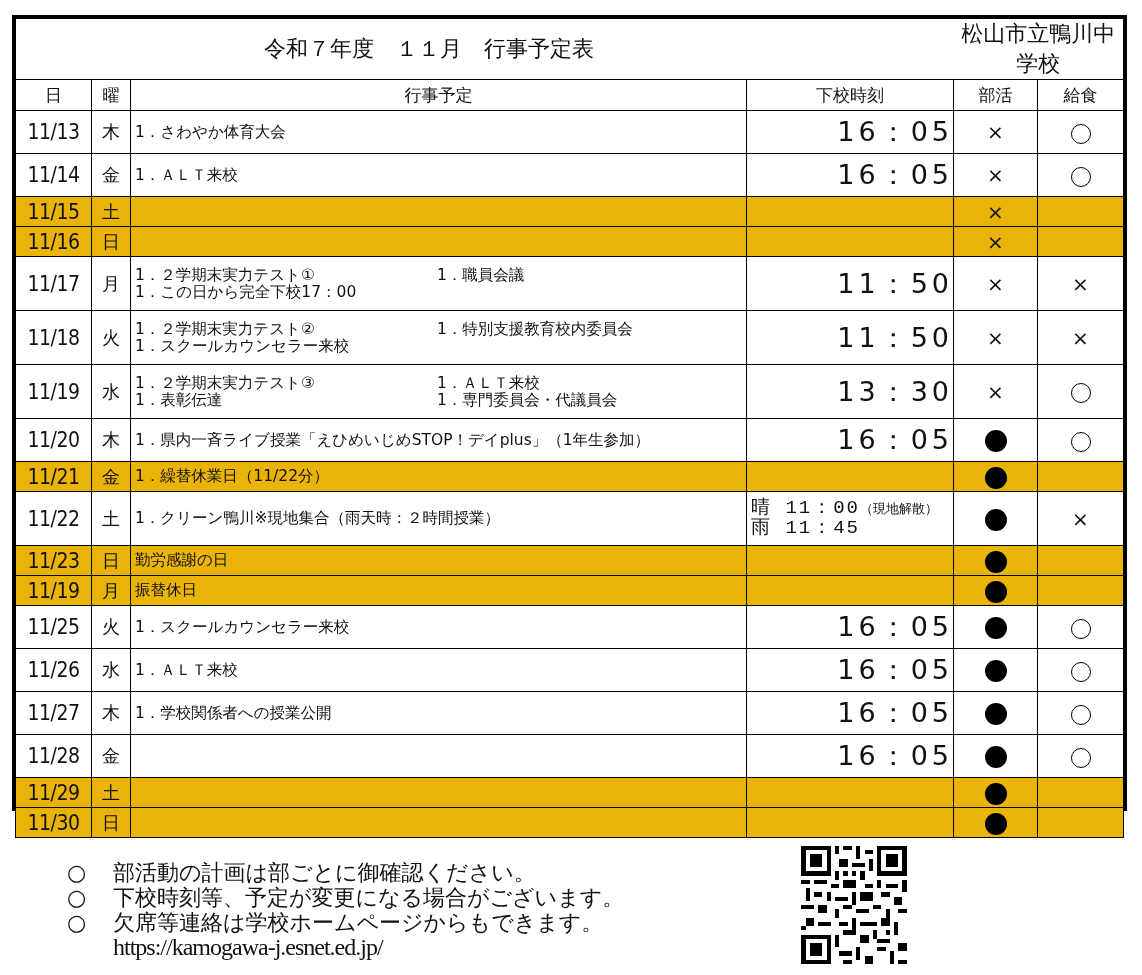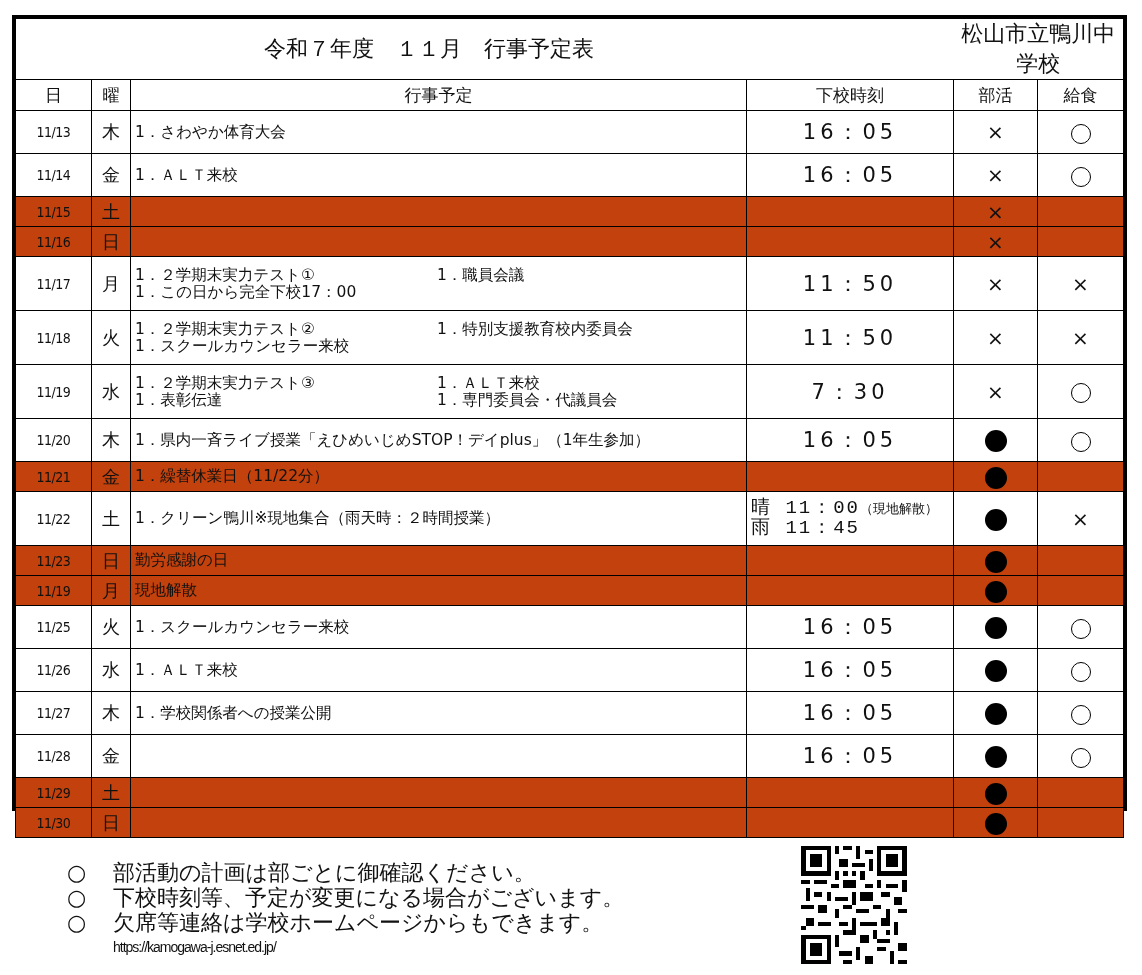--- a/index.html
+++ b/index.html
@@ -5,40 +5,40 @@
   html, body { margin: 0; padding: 0; background: #ffffff; }
   body { width: 1142px; height: 975px; position: relative; font-family: "DejaVu Sans", "Liberation Sans", sans-serif; color: #111; }
   .sheet { position: absolute; left: 12px; top: 15px; width: 1115px; height: 796px; border: 3px solid #000; box-sizing: border-box; }
   table.sched { border-collapse: collapse; width: 100%; table-layout: fixed; }
   table.sched td, table.sched th { border: 1px solid #000; padding: 0; font-weight: normal; }
   .title-row td { height: 31px; border-bottom: 2px solid #000; font-size: 22px; }
   .title-cell { text-align: left; padding-left: 248px !important; border-right: none !important; }
   .school-cell { text-align: center; border-left: none !important; font-size: 19px; }
   .hdr th { height: 30px; font-size: 17px; font-weight: bold; text-align: center; }
   .c-date { width: 76px; } .c-dow { width: 39px; } .c-event { width: 616px; } .c-time { width: 207px; } .c-club { width: 84px; } .c-lunch { width: auto; }
-  td.date { text-align: center; font-size: 14px; font-family: "Liberation Sans Narrow", "DejaVu Sans Condensed", "Liberation Sans", sans-serif; letter-spacing: -0.5px; }
+  td.date { text-align: center; font-size: 21px; font-family: "Liberation Sans Narrow", "DejaVu Sans Condensed", "Liberation Sans", sans-serif; letter-spacing: -0.5px; }
   td.dow { text-align: center; font-size: 18px; }
   td.event { font-size: 15.5px; padding-left: 4px !important; line-height: 17px; vertical-align: middle; margin-top: 8px; }
-  td.time { text-align: center; font-size: 21px; letter-spacing: 4px; }
+  td.time { text-align: right; font-size: 27px; letter-spacing: 4px; }
   td.mark { text-align: center; font-size: 20px; }
   .ev-grid { display: grid; grid-template-columns: 302px 1fr; }
-  tr.holiday td { background: #c2410c; }
+  tr.holiday td { background: #eab308; }
   tr.r-tall td { height: 42px; }
   tr.r-short td { height: 29px; }
   tr.r-double td { height: 53px; }
   .time-multi { text-align: left; padding-left: 4px !important; font-size: 19px; letter-spacing: 2px; line-height: 18px; font-family: Liberation Mono, monospace; }
   .time-multi .note { font-size: 13px; letter-spacing: 0; }
   .dot { display: inline-block; width: 22px; height: 22px; border-radius: 50%; background: #000; vertical-align: middle; }
   .circle { display: inline-block; width: 18px; height: 18px; border-radius: 50%; border: 1.5px solid #000; vertical-align: middle; }
   .cross { display: inline-block; font-size: 20px; line-height: 20px; }
   .footer { position: relative; height: 134px; }
   .notes { position: absolute; left: 52px; top: 22px; font-size: 22px; line-height: 25px; }
   .note-line { display: flex; }
   .note-bullet { width: 46px; }
-  .url { padding-left: 46px; font-size: 14px; font-family: Liberation Sans, sans-serif; letter-spacing: -1px; }
+  .url { padding-left: 46px; font-size: 24px; font-family: Liberation Serif, serif; letter-spacing: -1px; }
   .qr { position: absolute; left: 786px; top: 8px; width: 106px; height: 118px; }
 </style>
 </head>
 <body>
 
 <div class="sheet">
   <table class="sched">
     <colgroup>
       <col class="c-date">
         <col class="c-dow">
@@ -140,21 +140,21 @@
               <div>
                 <div>1．２学期末実力テスト③</div>
                 <div>1．表彰伝達</div>
               </div>
               <div>
                 <div>1．ＡＬＴ来校</div>
                 <div>1．専門委員会・代議員会</div>
               </div>
             </div>
           </td>
-          <td class="time">7：30</td>
+          <td class="time">13：30</td>
           <td class="mark"><span class="cross">×</span></td>
           <td class="mark"><span class="circle"></span></td>
         </tr>
         <tr class="r-tall">
           <td class="date">11/20</td>
           <td class="dow">木</td>
           <td class="event">
             <div>1．県内一斉ライブ授業「えひめいじめSTOP！デイplus」（1年生参加）</div>
           </td>
           <td class="time">16：05</td>
@@ -191,21 +191,21 @@
             <div>勤労感謝の日</div>
           </td>
           <td class="time"></td>
           <td class="mark"><span class="dot"></span></td>
           <td class="mark"></td>
         </tr>
         <tr class="holiday r-short">
           <td class="date">11/19</td>
           <td class="dow">月</td>
           <td class="event">
-            <div>現地解散</div>
+            <div>振替休日</div>
           </td>
           <td class="time"></td>
           <td class="mark"><span class="dot"></span></td>
           <td class="mark"></td>
         </tr>
         <tr class="r-tall">
           <td class="date">11/25</td>
           <td class="dow">火</td>
           <td class="event">
             <div>1．スクールカウンセラー来校</div>

